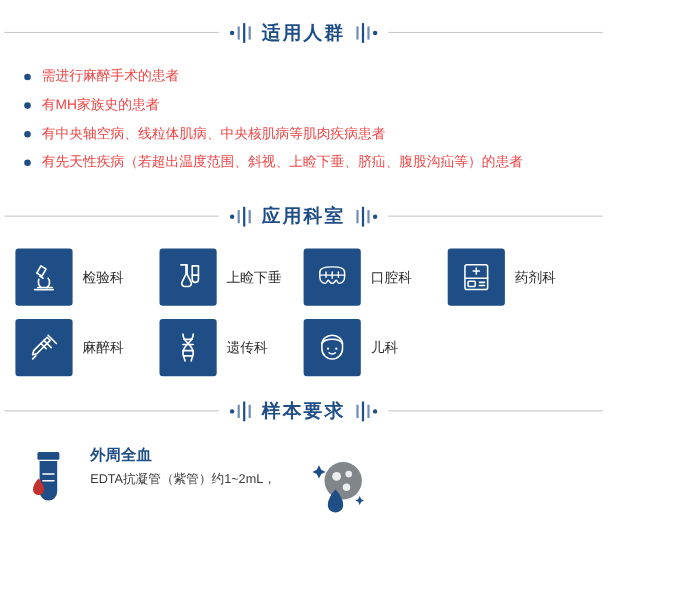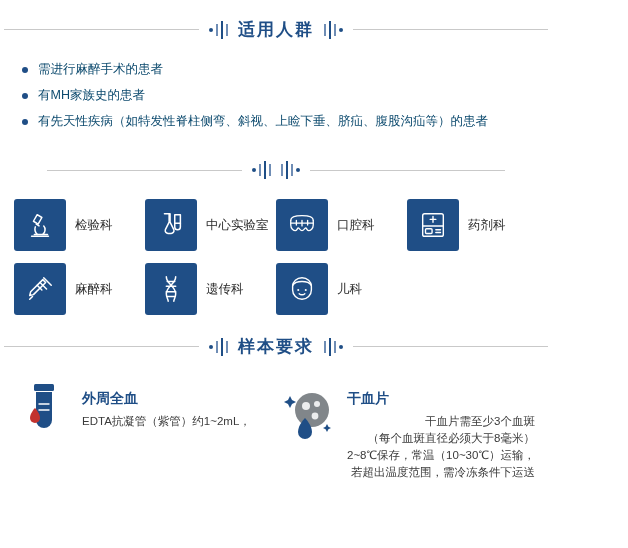--- a/index.html
+++ b/index.html
@@ -67,21 +67,21 @@
   
   .bullets {
     margin: 18px 0 0 0;
     padding: 0 18px 0 22px;
     list-style: none;
   }
   .bullets li {
     position: relative;
     font-size: 12.5px;
     line-height: 21px;
-    color: #0c4a6e;
+    color: #ef4444;
     padding-left: 16px;
     margin-bottom: 5px;
   }
   .bullets li::before {
     content: "";
     position: absolute;
     left: 0;
     top: 8px;
     width: 6px;
     height: 6px;
@@ -136,21 +136,21 @@
     flex: 0 0 auto;
     width: 56px;
     display: flex;
     justify-content: center;
     padding-top: 6px;
   }
   .sample-title {
     font-size: 14px;
     font-weight: bold;
     color: #1f4e86;
-    margin: 16px 0 5px 0;
+    margin: 4px 0 5px 0;
   }
   .sample-body {
     font-size: 11.5px;
     line-height: 17px;
     color: #3a3a3a;
   }
   .sample-body div {
     white-space: nowrap;
     text-align: right;
   }
@@ -179,33 +179,35 @@
       <span class="orn-bar"></span>
       <span class="orn-bar short"></span>
       <span class="orn-dot"></span>
     </div>
     <div class="head-line"></div>
   </div>
 
   <ul class="bullets">
     <li>需进行麻醉手术的患者</li>
     <li>有MH家族史的患者</li>
-    <li>有先天性疾病（如特发性脊柱侧弯、斜视、上睑下垂、脐疝、腹股沟疝等）的患者</li>
+    <li>有中央轴空病、线粒体肌病、中央核肌病等肌肉疾病患者</li>
+    <li>有先天性疾病（若超出温度范围、斜视、上睑下垂、脐疝、腹股沟疝等）的患者</li>
   </ul>
 
   <div class="sec-gap-1"></div>
 
   <div class="section-head">
     <div class="head-line"></div>
     <div class="head-orn">
       <span class="orn-dot"></span>
       <span class="orn-bar short"></span>
       <span class="orn-bar"></span>
       <span class="orn-bar short"></span>
     </div>
+    <div class="head-title">应用科室</div>
     <div class="head-orn">
       <span class="orn-bar short"></span>
       <span class="orn-bar"></span>
       <span class="orn-bar short"></span>
       <span class="orn-dot"></span>
     </div>
     <div class="head-line"></div>
   </div>
 
   <div class="dept-grid">
@@ -225,21 +227,21 @@
     </div>
 
     <div class="dept">
       <div class="dept-icon">
         <svg width="30" height="30" viewBox="0 0 32 32" fill="none" stroke="#ffffff" stroke-width="1.6" stroke-linecap="round" stroke-linejoin="round">
           <path d="M9 4h5v9l-4 8a3 3 0 003 4h3a3 3 0 003-4l-4-8V4h-6z"></path>
           <path d="M20 5h6v13a3 3 0 01-6 0z"></path>
           <path d="M20 14h6"></path>
         </svg>
       </div>
-      <div class="dept-label">中心实验室</div>
+      <div class="dept-label">上睑下垂</div>
     </div>
 
     <div class="dept">
       <div class="dept-icon">
         <svg width="30" height="30" viewBox="0 0 32 32" fill="none" stroke="#ffffff" stroke-width="1.4" stroke-linecap="round" stroke-linejoin="round">
           <path d="M4 11c0-3 4-5 12-5s12 2 12 5"></path>
           <path d="M4 11v5c0 4 3 6 5 6s2-3 3-3 2 3 4 3 3-3 4-3 1 3 3 3 5-2 5-6v-5"></path>
           <path d="M10 11v5M16 11v6M22 11v5"></path>
           <path d="M4 14h24"></path>
         </svg>
@@ -344,26 +346,17 @@
         <svg width="54" height="62" viewBox="0 0 54 62" fill="none">
           <circle cx="30" cy="30" r="17" fill="#6b7176" opacity="0.85"></circle>
           <circle cx="24" cy="26" r="4" fill="#ffffff" opacity="0.85"></circle>
           <circle cx="35" cy="24" r="3" fill="#ffffff" opacity="0.85"></circle>
           <circle cx="33" cy="36" r="3.4" fill="#ffffff" opacity="0.85"></circle>
           <path d="M16 52c0-7 7-14 7-14s7 7 7 14a7 7 0 01-14 0z" fill="#1f4e86"></path>
           <path d="M8 16l2 4 4 2-4 2-2 4-2-4-4-2 4-2z" fill="#1f4e86"></path>
           <path d="M45 44l1.4 2.8L49 48l-2.6 1.2L45 52l-1.4-2.8L41 48l2.6-1.2z" fill="#1f4e86"></path>
         </svg>
       </div>
-      <div>
-        <div class="sample-title">干血片</div>
-        <div class="sample-body">
-          <div>干血片需至少3个血斑</div>
-          <div>（每个血斑直径必须大于8毫米）</div>
-          <div>2~8℃保存，常温（10~30℃）运输，</div>
-          <div>若超出温度范围，需冷冻条件下运送</div>
-        </div>
-      </div>
     </div>
 
   </div>
 
 </div>
 
 </body></html>

